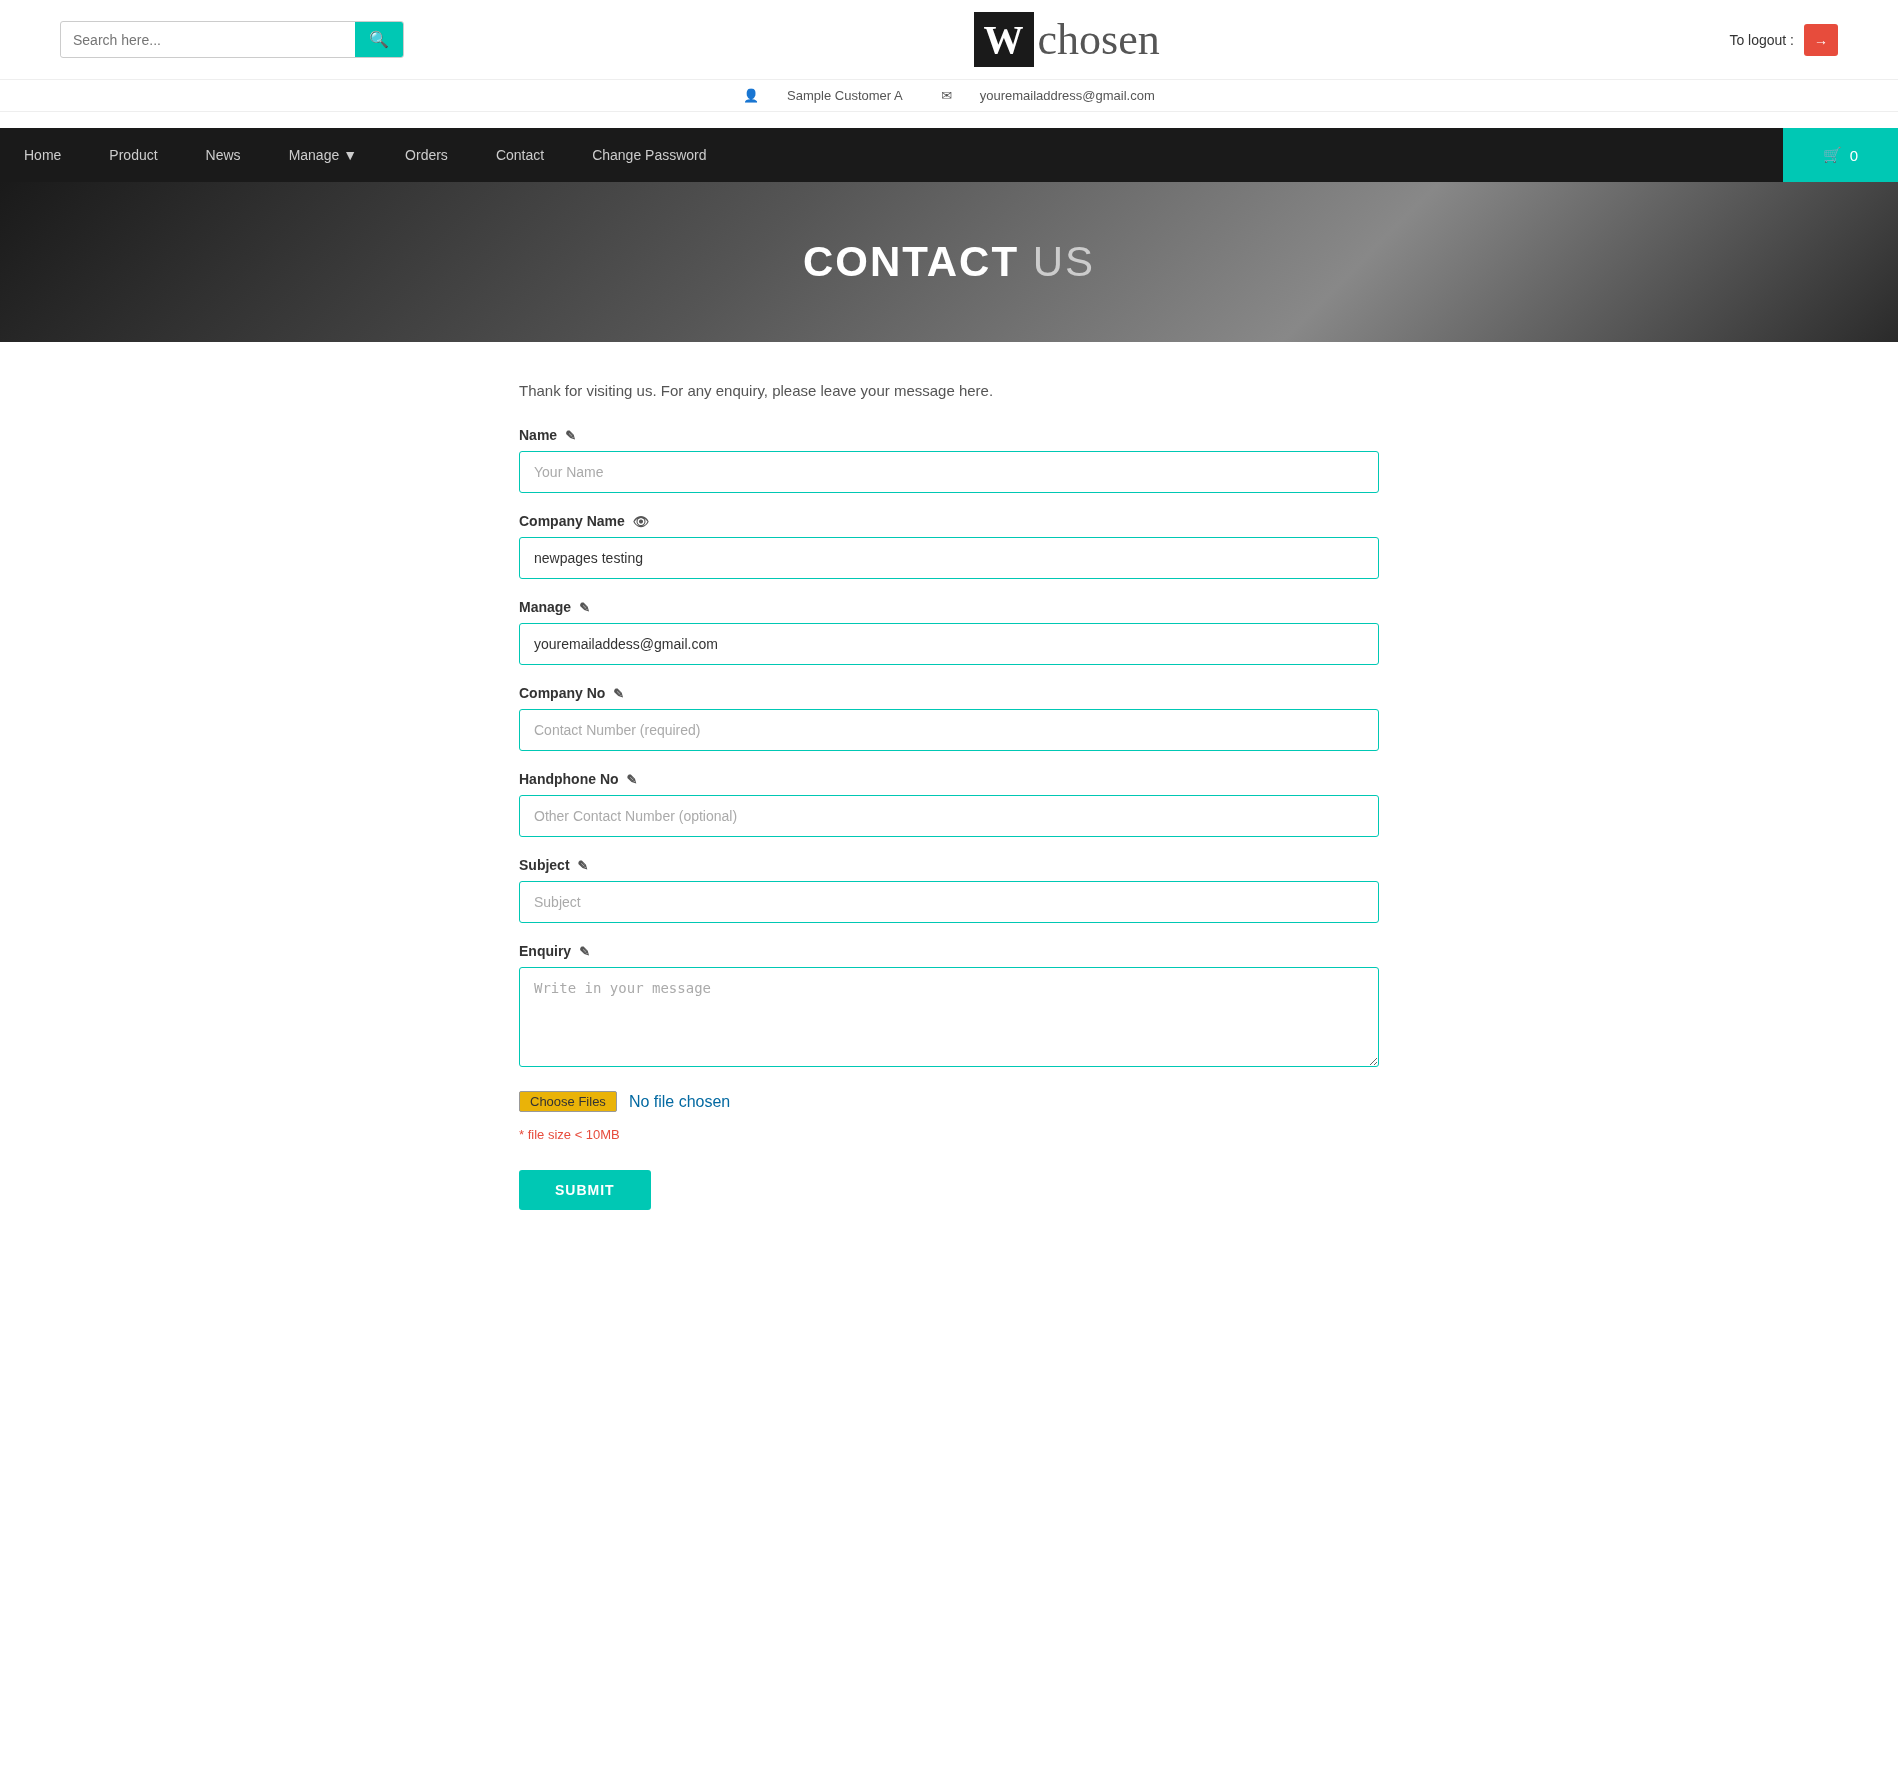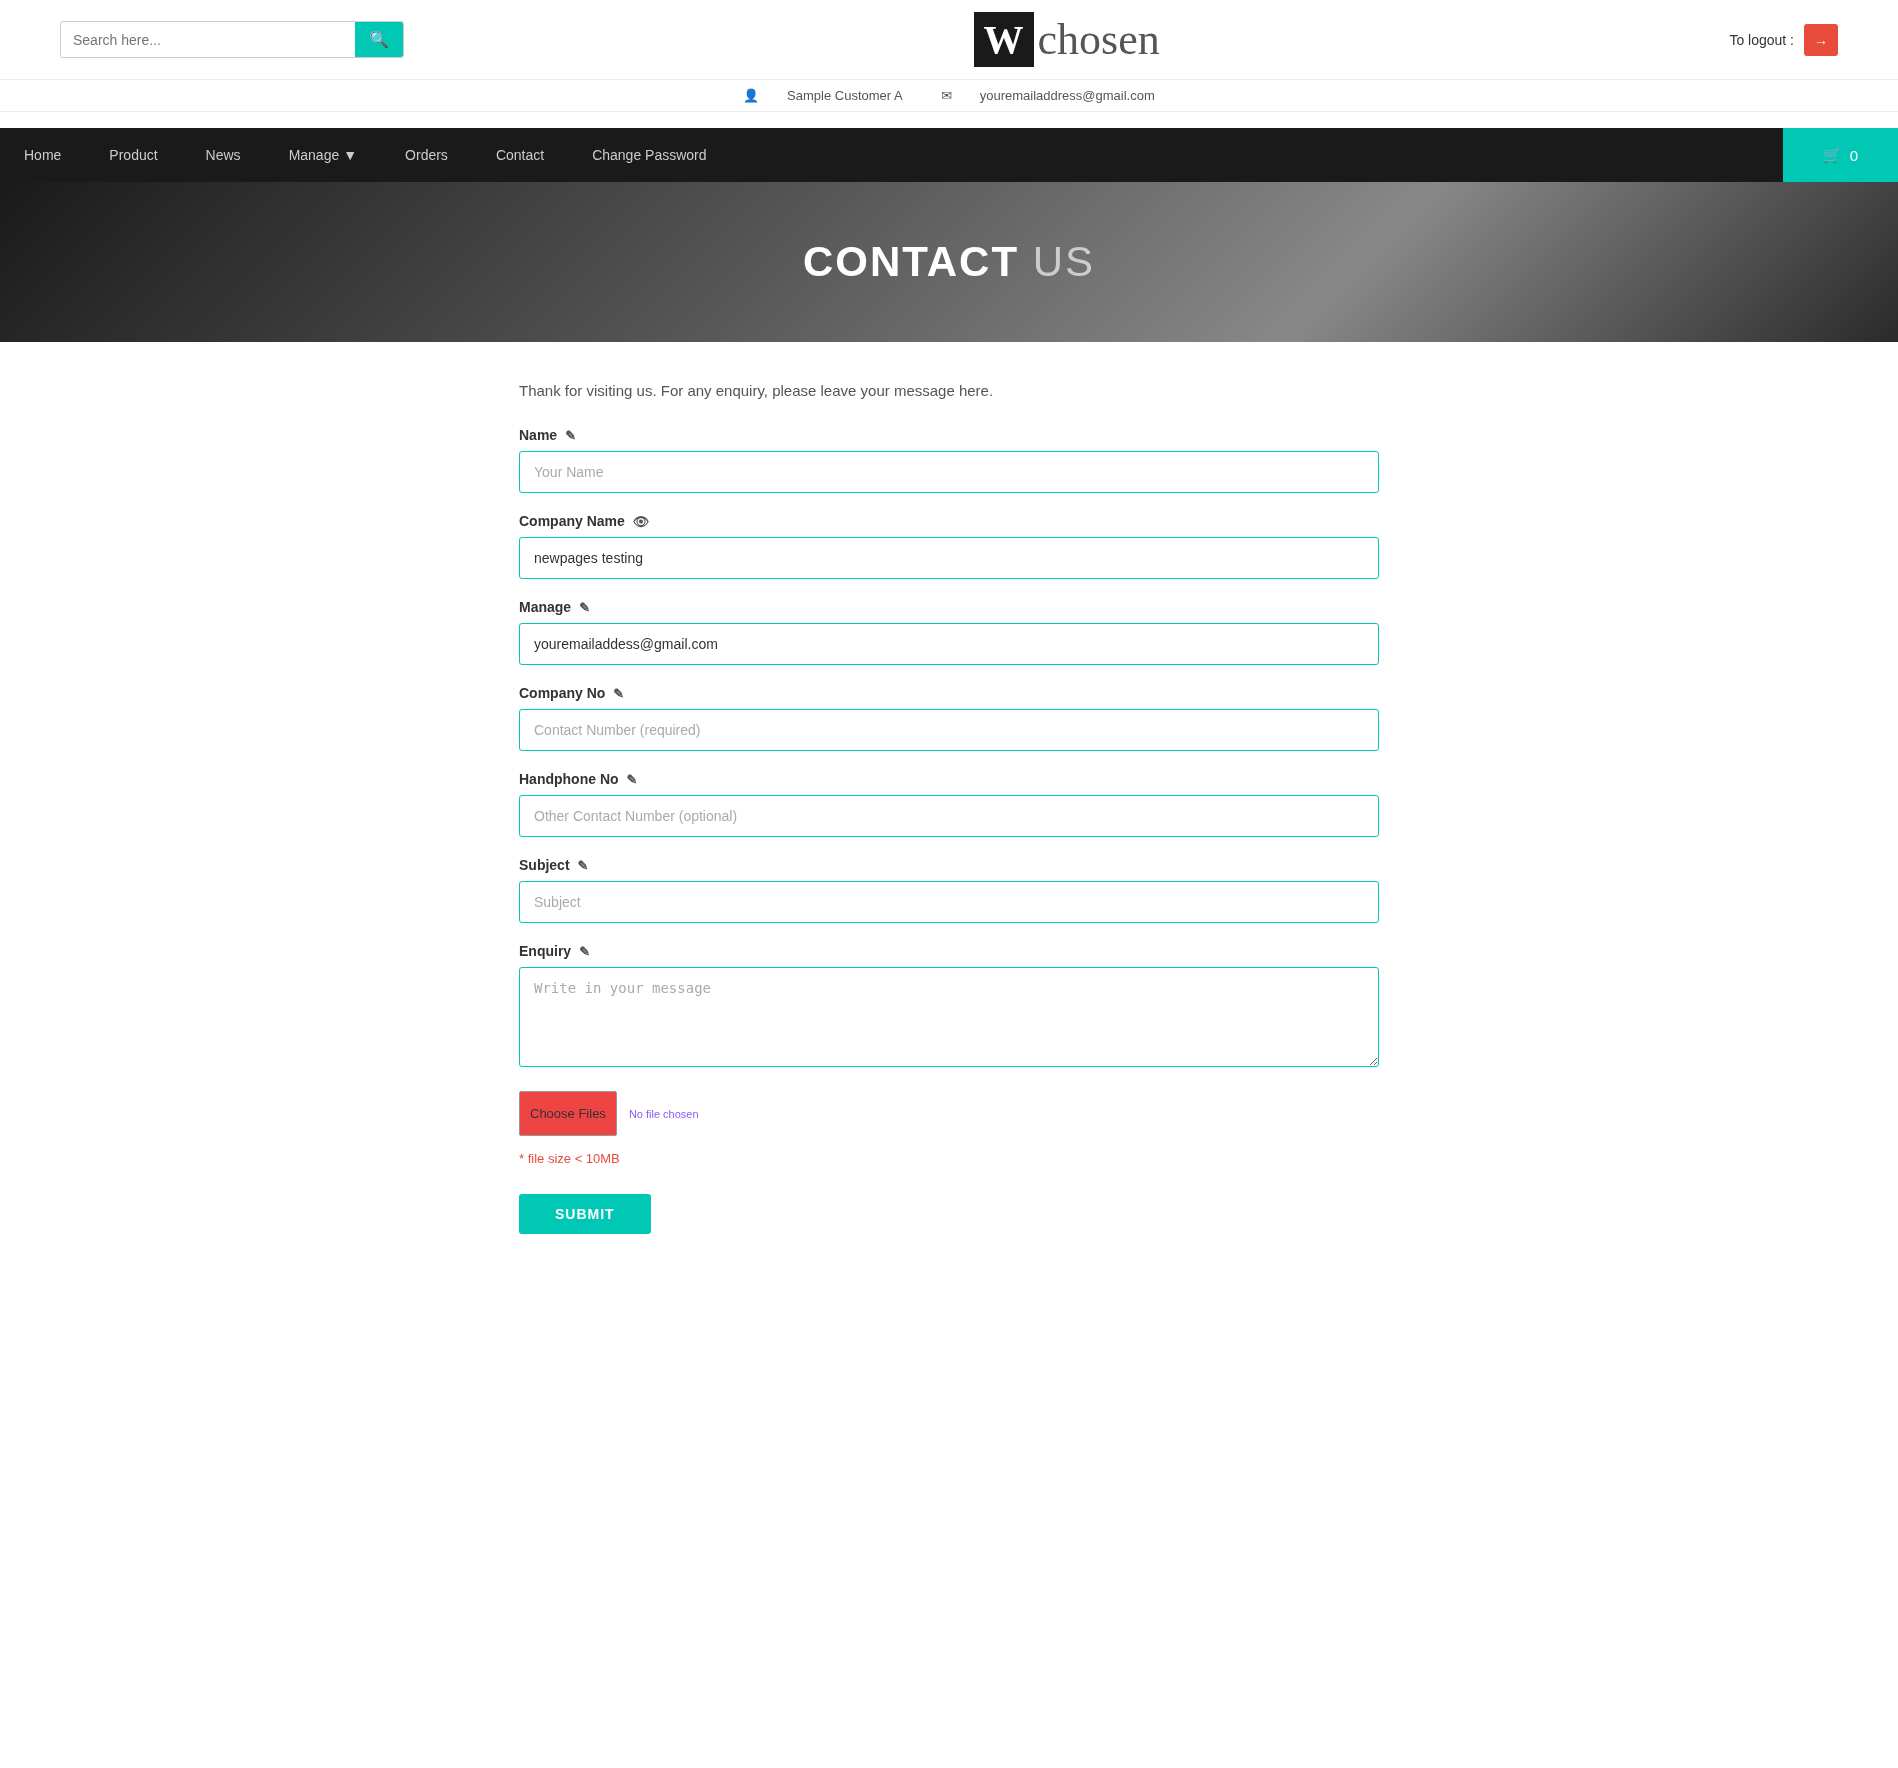--- a/index.html
+++ b/index.html
@@ -187,30 +187,30 @@
     }
 
     
     .file-upload-row {
       display: flex;
       align-items: center;
       gap: 12px;
       margin-bottom: 12px;
     }
     .file-choose-btn {
-      padding: 14px 10px;
+      padding: 2px 10px;
       border: 1px solid #999;
-      background: #ef4444;
+      background: #eab308;
       font-size: 13px;
       cursor: pointer;
       border-radius: 2px;
     }
     .file-no-chosen {
-      font-size: 11px;
-      color: #8b5cf6;
+      font-size: 16px;
+      color: #0369a1;
     }
 
     
     .file-notes {
       margin-bottom: 24px;
     }
     .file-note {
       font-size: 13px;
       color: #e74c3c;
       line-height: 1.7;

